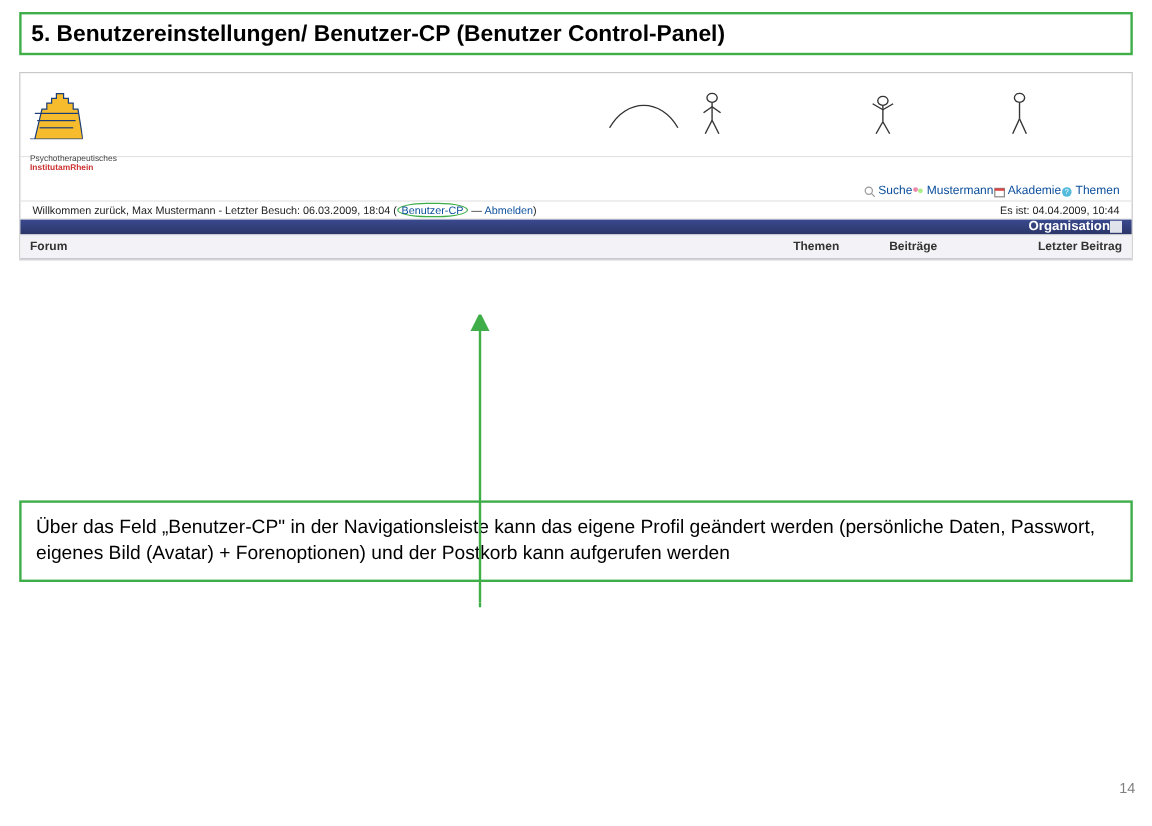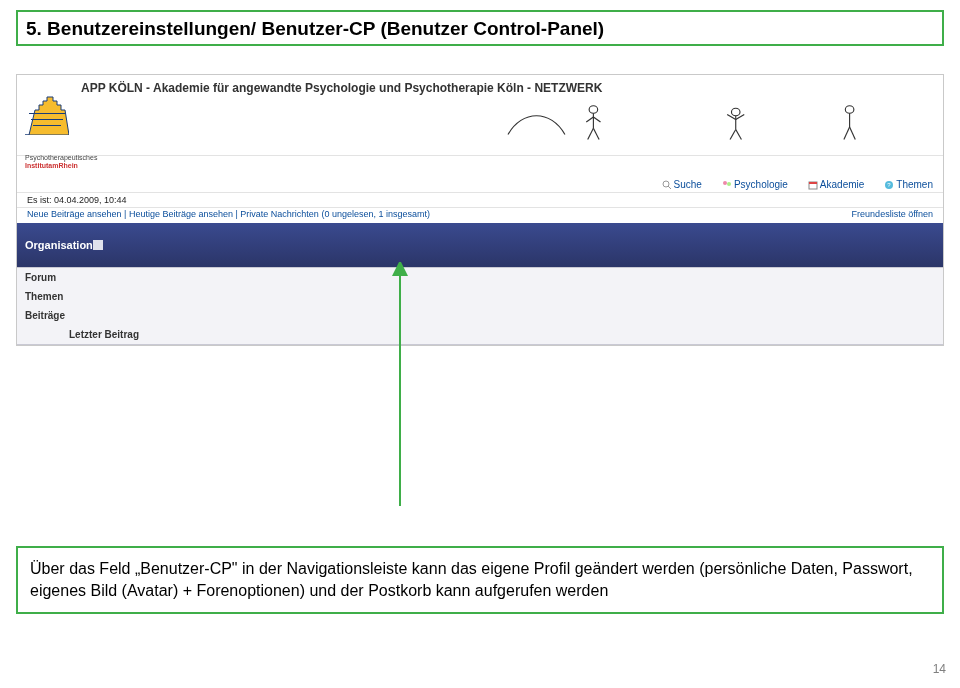--- a/index.html
+++ b/index.html
@@ -7,21 +7,21 @@
     font-family: Arial, Helvetica, sans-serif;
     background: #fff;
     width: 960px;
     height: 688px;
     position: relative;
     padding: 10px 16px;
   }
   .title-box {
     border: 2px solid #3fae49;
     padding: 6px 8px 4px 8px;
-    margin-bottom: 28px;
+    margin-bottom: 14px;
   }
   .title-box h1 {
     font-size: 19px;
     font-weight: bold;
     color: #000;
   }
   .screenshot {
     border: 1px solid #c9c9c9;
     background: #fff;
     font-size: 10px;
@@ -61,21 +61,21 @@
   }
   .doodles {
     flex: 1;
     height: 50px;
     position: relative;
   }
   .doodles svg { height:50px; width:100%; }
   .tool-row {
     display:flex;
     justify-content:flex-end;
-    gap:20px;
+    gap:0;
     padding: 6px 10px 2px 10px;
     font-size:10px;
     color:#0b4e9b;
   }
   .tool-row span { display:inline-flex; align-items:center; gap:2px; cursor:pointer; }
   .icon-sm { width:10px;height:10px;display:inline-block; }
   .welcome-row {
     display:flex;
     justify-content:space-between;
     padding: 2px 10px 2px 10px;
@@ -103,34 +103,33 @@
     padding: 6px 10px;
     font-size:10px;
     font-weight:bold;
     border-bottom:1px solid #e3e3e3;
   }
   .org-bar {
     background: linear-gradient(#3a4a8f, #2b3568);
     color:#fff;
     font-weight:bold;
     font-size:11px;
-    padding:16px 8px;
-    display:flex;
-    justify-content:flex-start;
+    padding:0 8px;
+    display:flex;
+    justify-content:flex-end;
     align-items:center;
   }
   .collapse-sq { width:10px;height:10px;background:#fff;opacity:.85; }
   .table-head {
     display:flex;
     background:#f3f3f7;
     border-top:1px solid #c9c9d4;
     border-bottom:1px solid #c9c9d4;
     font-size:10px;
     font-weight:bold;
-    flex-direction:column;
   }
   .table-head div { padding:4px 8px; }
   .th-forum { flex:1; }
   .th-themen { width:80px; }
   .th-beitraege { width:80px; }
   .th-letzter { width:130px;text-align:right; }
   .arrow-svg {
     position:absolute;
     left:380px;
     top:262px;
@@ -139,21 +138,21 @@
   .desc-box {
     border:2px solid #3fae49;
     padding:10px 12px;
     font-size:16px;
     line-height:1.35;
     margin-top:200px;
     color:#000;
   }
   .page-num {
     position:absolute;
-    bottom:12px;
+    bottom:24px;
     right:14px;
     font-size:12px;
     color:#7f7f7f;
   }
 </style>
 </head>
 <body>
 
 <div class="title-box">
   <h1>5. Benutzereinstellungen/ Benutzer-CP (Benutzer Control-Panel)</h1>
@@ -166,21 +165,20 @@
       <div class="castle">
         <svg viewBox="0 0 44 40">
           <polygon points="0,40 44,40 40,15 36,15 36,10 32,10 32,6 28,6 28,2 22,2 22,6 18,6 18,10 14,10 14,15 10,15 4,40" fill="#f6bc2e" stroke="#1a3c78" stroke-width="1"></polygon>
           <rect x="4" y="18" width="36" height="1" fill="#1a3c78"></rect>
           <rect x="6" y="24" width="32" height="1" fill="#1a3c78"></rect>
           <rect x="8" y="30" width="28" height="1" fill="#1a3c78"></rect>
         </svg>
       </div>
     </div>
     <div style="display:flex;flex-direction:column;flex:1;gap:2px;">
-      <span class="site-title">APP KÖLN - Akademie für angewandte Psychologie und Psychotherapie Köln - NETZWERK</span>
       <div class="doodles">
         <svg viewBox="0 0 600 40" preserveAspectRatio="none">
           <g stroke="#333" stroke-width="0.8" fill="none">
             <circle cx="360" cy="10" r="3"></circle>
               <line x1="360" y1="13" x2="360" y2="25"></line>
               <line x1="360" y1="16" x2="355" y2="20"></line>
               <line x1="360" y1="16" x2="365" y2="20"></line>
               <line x1="360" y1="25" x2="356" y2="34"></line>
               <line x1="360" y1="25" x2="364" y2="34"></line>
             <circle cx="460" cy="12" r="3"></circle>
@@ -216,21 +214,21 @@
         </span>
         <span>Suche</span>
       </span>
     <span>
         <span class="icon-sm">
           <svg viewBox="0 0 10 10">
             <circle cx="3" cy="3" r="2" fill="#e8a"></circle>
             <circle cx="7" cy="4" r="2" fill="#ae8"></circle>
           </svg>
         </span>
-        <span>Psychologie</span>
+        <span>Mustermann</span>
       </span>
     <span>
         <span class="icon-sm">
           <svg viewBox="0 0 10 10">
             <rect x="1" y="2" width="8" height="7" fill="#fff" stroke="#888"></rect>
             <rect x="1" y="2" width="8" height="2" fill="#d44"></rect>
           </svg>
         </span>
         <span>Akademie</span>
       </span>
@@ -239,31 +237,26 @@
           <svg viewBox="0 0 10 10">
             <circle cx="5" cy="5" r="4" fill="#5bd"></circle>
             <text x="5" y="7" font-size="6" text-anchor="middle" fill="#fff">?</text>
           </svg>
         </span>
         <span>Themen</span>
       </span>
   </div>
 
   <div class="welcome-row">
+    <div>
+      <span>Willkommen zurück, </span><span>Max Mustermann</span><span> - Letzter Besuch: 06.03.2009, 18:04 (</span><a href="#" class="cp-circle">Benutzer-CP</a><span> — </span><a href="#">Abmelden</a><span>)</span>
+    </div>
     <div>Es ist: 04.04.2009, 10:44</div>
   </div>
 
-  <div class="sub-links">
-    <div>
-      <a href="#">Neue Beiträge ansehen</a> |
-      <a href="#">Heutige Beiträge ansehen</a> |
-      <a href="#">Private Nachrichten (0 ungelesen, 1 insgesamt)</a>
-    </div>
-    <a href="#">Freundesliste öffnen</a>
-  </div>
 
 
   <div class="org-bar">
     <span>Organisation</span>
     <span class="collapse-sq"></span>
   </div>
 
   <div class="table-head">
     <div class="th-forum">Forum</div>
     <div class="th-themen">Themen</div>

